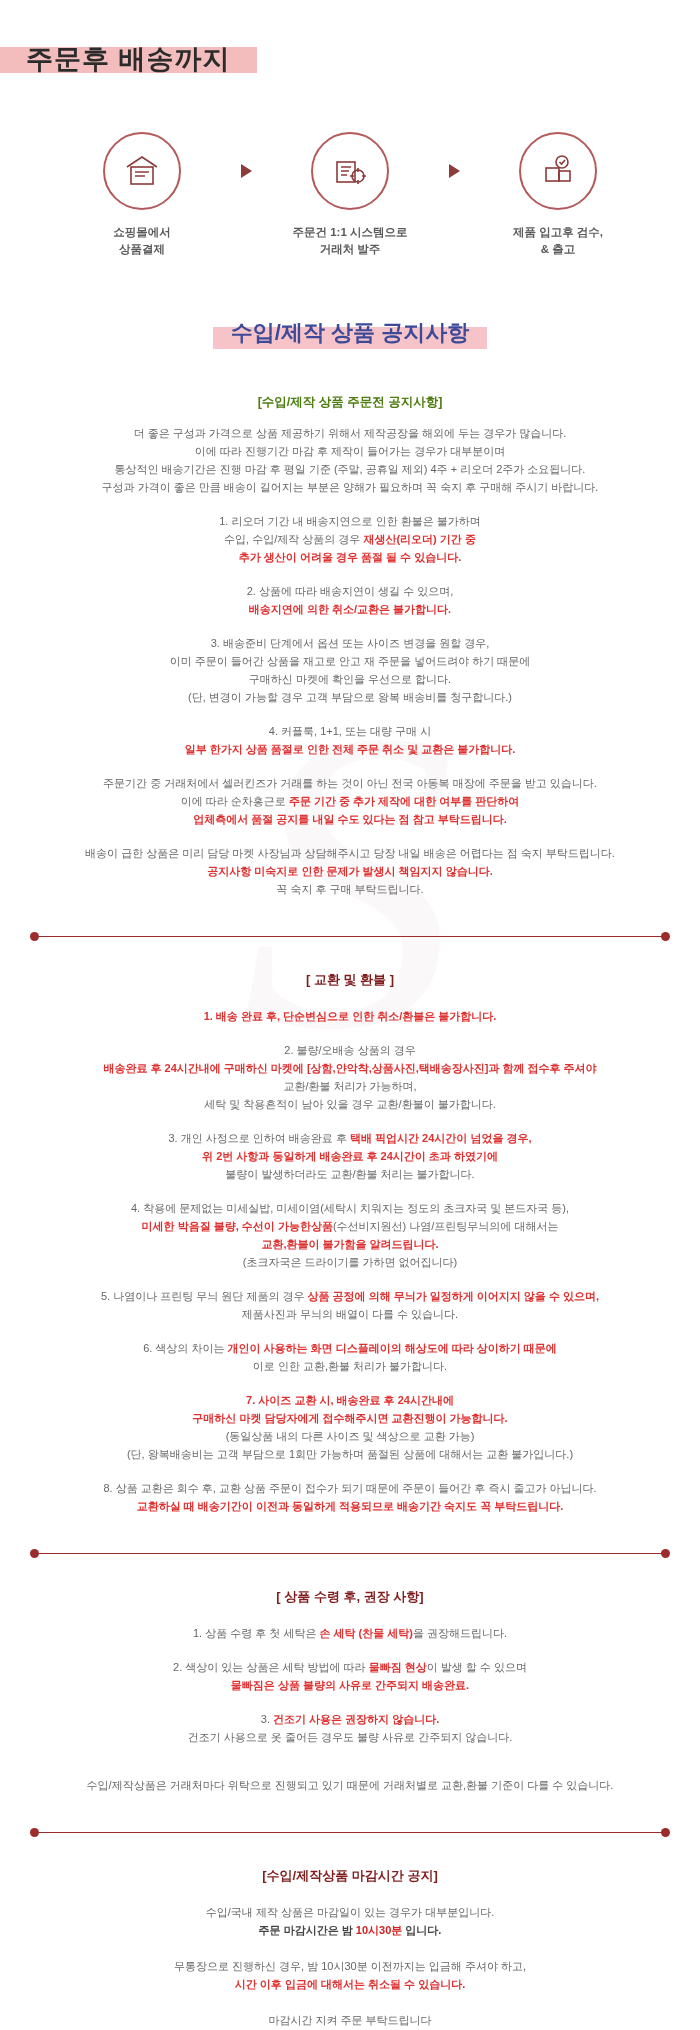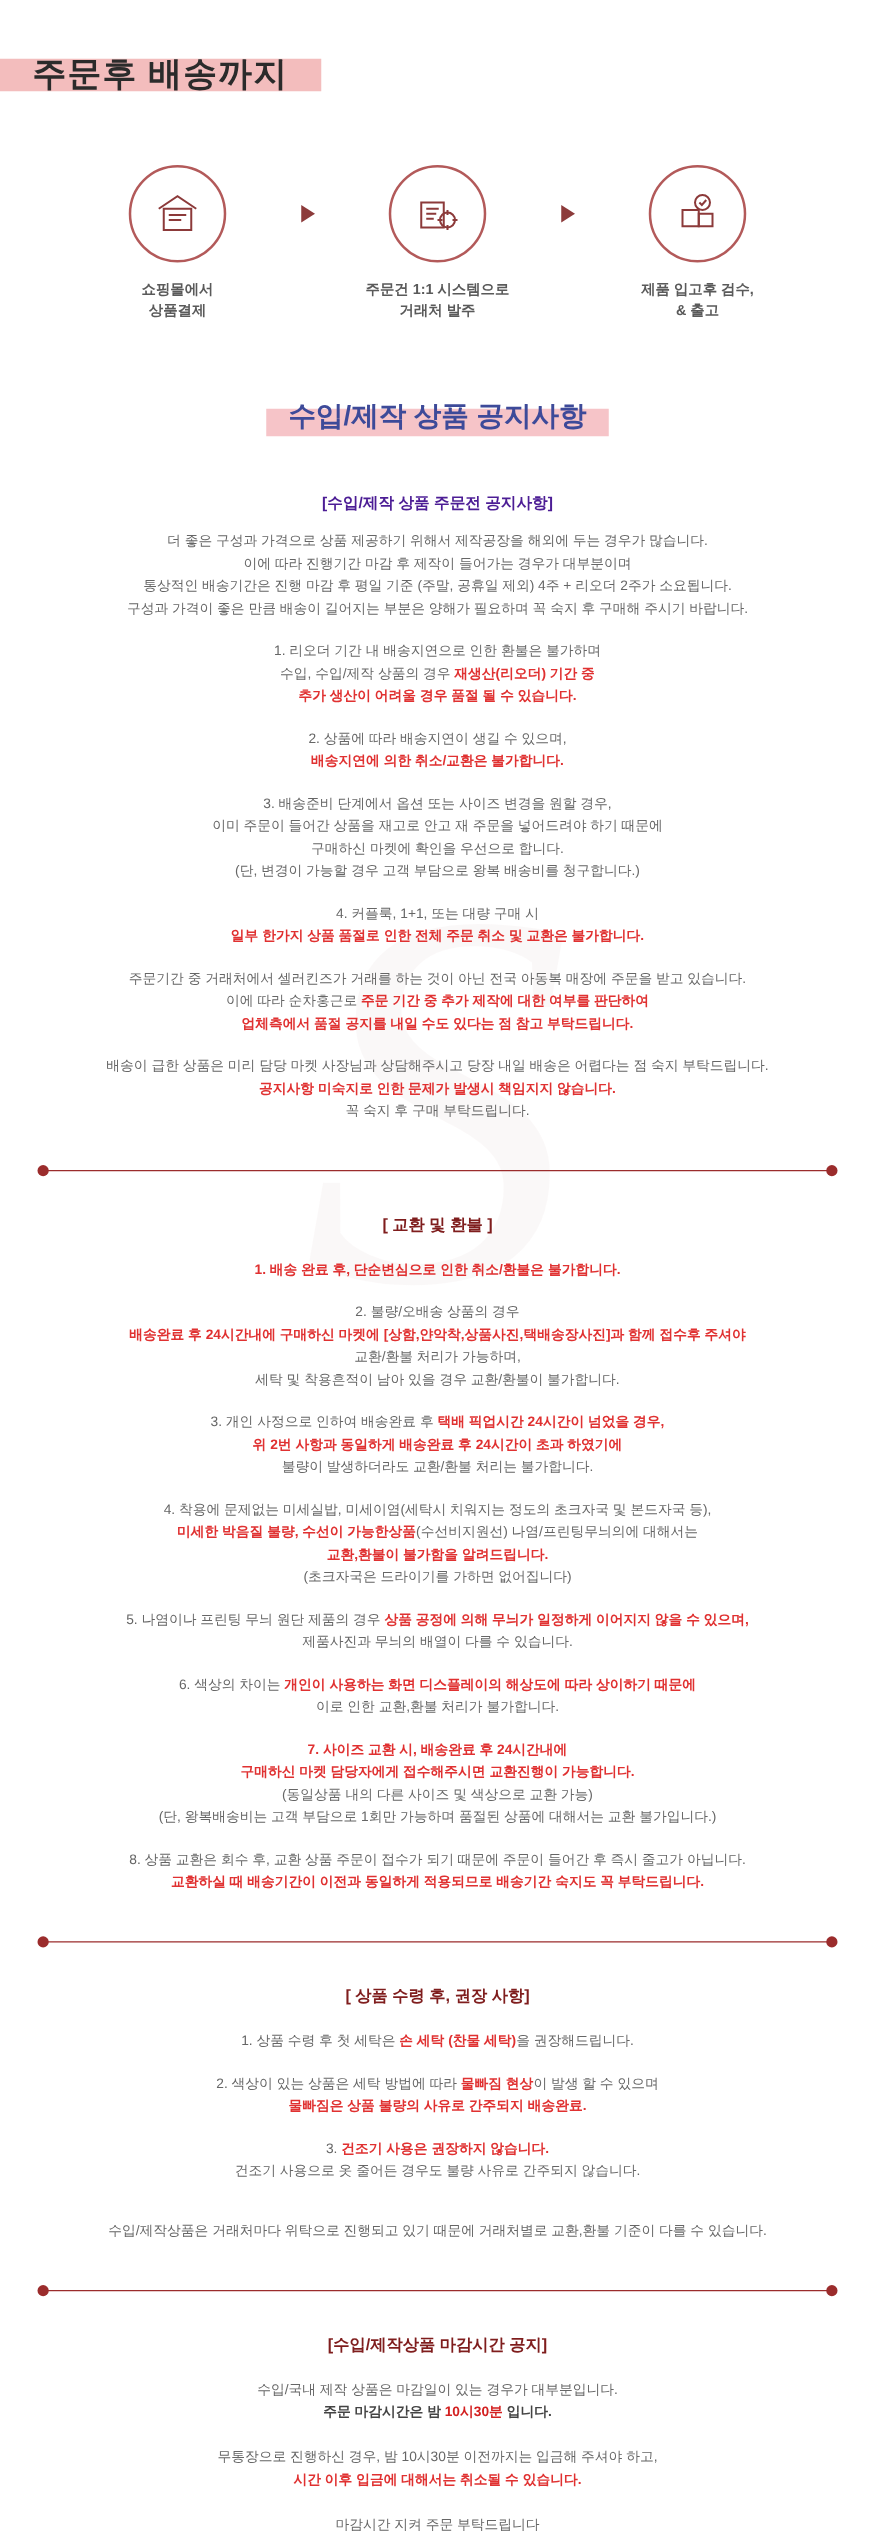--- a/index.html
+++ b/index.html
@@ -129,21 +129,21 @@
     position: relative; z-index: 1;
     font-size: 22px; font-weight: bold; color: #3d4a99;
     letter-spacing: 0px;
   }
 
   
   .block { text-align: center; margin: 0 auto; width: 640px; }
   .h-strong {
     font-size: 12.5px;
     font-weight: bold;
-    color: #4c1d95;
+    color: #4d7c0f;
     margin-bottom: 13px;
   }
   p.line {
     font-size: 11px;
     line-height: 18px;
     color: #666;
     margin: 0;
   }
   p.gap { margin-top: 16px; }
   .red { color: #e03131; font-weight: bold; }

